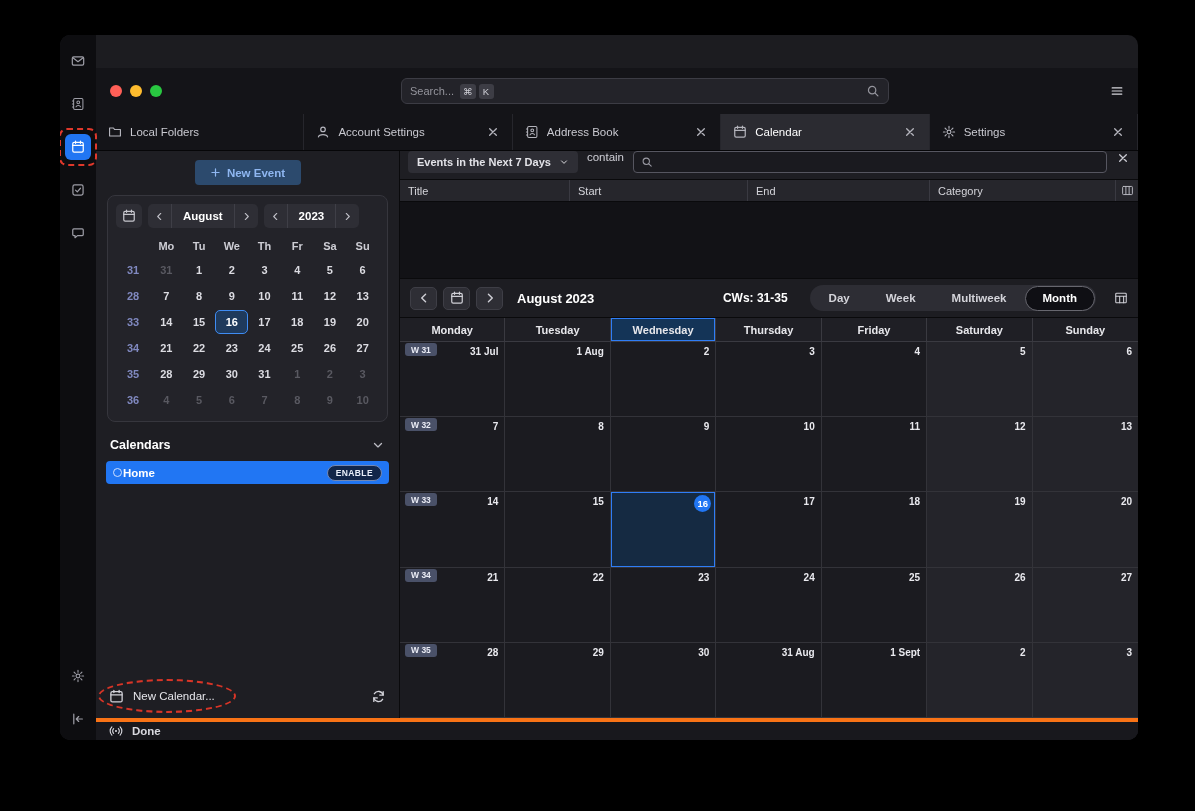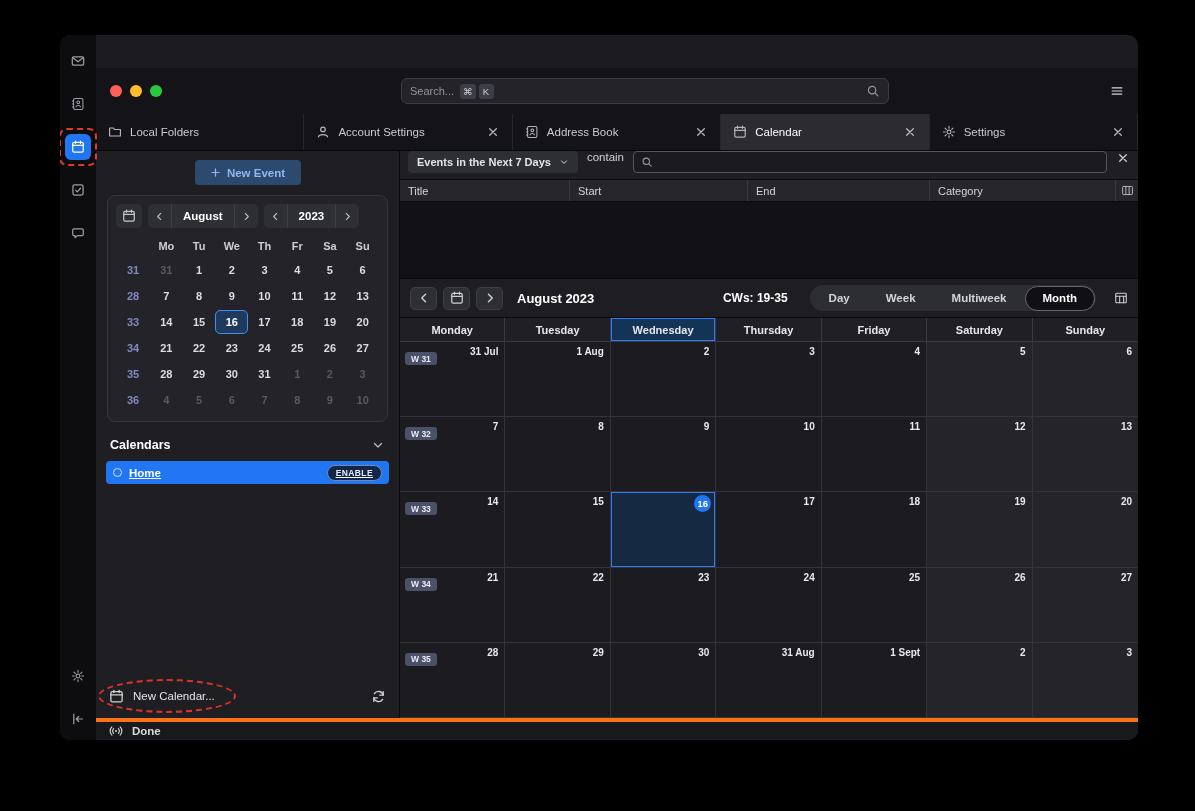--- a/index.html
+++ b/index.html
@@ -83,22 +83,22 @@
   .mini-day { height:24px; display:flex; align-items:center; justify-content:center;
               color:#dcdce2; font-weight:600; border:1px solid transparent; border-radius:5px;
               cursor:pointer; }
   .mini-day.muted { color:#595961; }
   .mini-day.selected { background:#1f3a5c; border-color:#3f8cf3; color:#fff; }
 
   .cal-section-header { display:flex; align-items:center; padding:16px 14px 9px;
                         color:#fff; font-weight:bold; font-size:12.5px; cursor:pointer; }
   .cal-section-header .chev { margin-left:auto; color:#bcbcc4; }
   .cal-item { margin:0 10px; height:23px; background:#2176f3; border-radius:4px; display:flex;
-              align-items:center; padding:0 7px; gap:7px; color:#fff; font-size:11.5px;
-              font-weight:bold; cursor:pointer;text-decoration:underline; }
+              align-items:center; padding:0 7px; gap:1px; color:#fff; font-size:11.5px;
+              font-weight:bold; cursor:pointer; }
   .ring { width:9px; height:9px; border:1.5px solid #cfe0ff; border-radius:50%; flex:none; }
   .enable-badge { margin-left:auto; background:#122649; border:1px solid #7388b4; color:#e8eef9;
                   font-size:8.5px; font-weight:bold; padding:2px 8px; border-radius:9px;
                   letter-spacing:.4px; }
 
   .left-bottom { margin-top:auto; display:flex; align-items:center; padding:0 13px;
                  height:44px; position:relative; color:#e4e4e9; font-size:11.5px; }
   .left-bottom .ic { color:#d2d2d9; }
   .left-bottom .ic svg { width:15px; height:15px; }
   .nc-label { margin-left:9px; cursor:pointer; }
@@ -160,21 +160,21 @@
   .month-grid { flex:1; display:grid; grid-template-columns:repeat(7,1fr); grid-auto-rows:1fr; }
   .m-cell { position:relative; border-right:1px solid #333339; border-bottom:1px solid #333339;
             background:#1b1b20; cursor:pointer; }
   .m-cell:nth-child(7n) { border-right:none; }
   .m-cell.weekend { background:#24242a; }
   .m-cell.today { background:#152a42; box-shadow:inset 0 0 0 1px #2f7df6; }
   .m-date { position:absolute; top:4px; right:6px; font-size:10px; font-weight:bold; color:#e9e9ee; }
   .m-date.today-badge { top:3px; right:4px; width:17px; height:17px; background:#2176f3;
             border-radius:50%; display:flex; align-items:center; justify-content:center;
             color:#fff; font-size:9.5px; }
-  .week-badge { position:absolute; top:10px; left:5px; background:#4a5168; color:#eaecf5;
+  .week-badge { position:absolute; top:1px; left:5px; background:#4a5168; color:#eaecf5;
                 font-size:8.5px; font-weight:bold; padding:1.5px 6px; border-radius:3px; }
 
   .statusbar { height:22px; display:flex; align-items:center; gap:9px; padding:0 13px;
                background:#18181d; border-top:4px solid #f97316; color:#d8d8de;
                font-size:11.5px; font-weight:bold; flex:none; }
   .statusbar .ic svg { width:14px; height:14px; }
 
   .ic { display:inline-flex; align-items:center; justify-content:center; }
   .ic svg { width:14px; height:14px; display:block; }
 </style>
@@ -594,21 +594,21 @@
                 </span>
             </div>
             <div class="nav-btn">
               <span class="ic">
                   <svg viewBox="0 0 16 16">
                     <path d="M6.2 3.6 10.6 8l-4.4 4.4" fill="none" stroke="currentColor" stroke-linecap="round" stroke-linejoin="round" stroke-width="1.6"></path>
                   </svg>
                 </span>
             </div>
             <span class="cal-title">August 2023</span>
-            <span class="cw-label">CWs: 19-35</span>
+            <span class="cw-label">CWs: 31-35</span>
             <div class="segmented">
                 <div class="seg-item">Day</div>
                 <div class="seg-item">Week</div>
                 <div class="seg-item">Multiweek</div>
                 <div class="seg-item active">Month</div>
               </div>
             <span class="ic grid-icon-btn">
                 <svg viewBox="0 0 16 16">
                   <g fill="none" stroke="currentColor" stroke-linecap="round" stroke-linejoin="round" stroke-width="1.2">
                     <rect x="2" y="2.5" width="12" height="11" rx="1"></rect>

